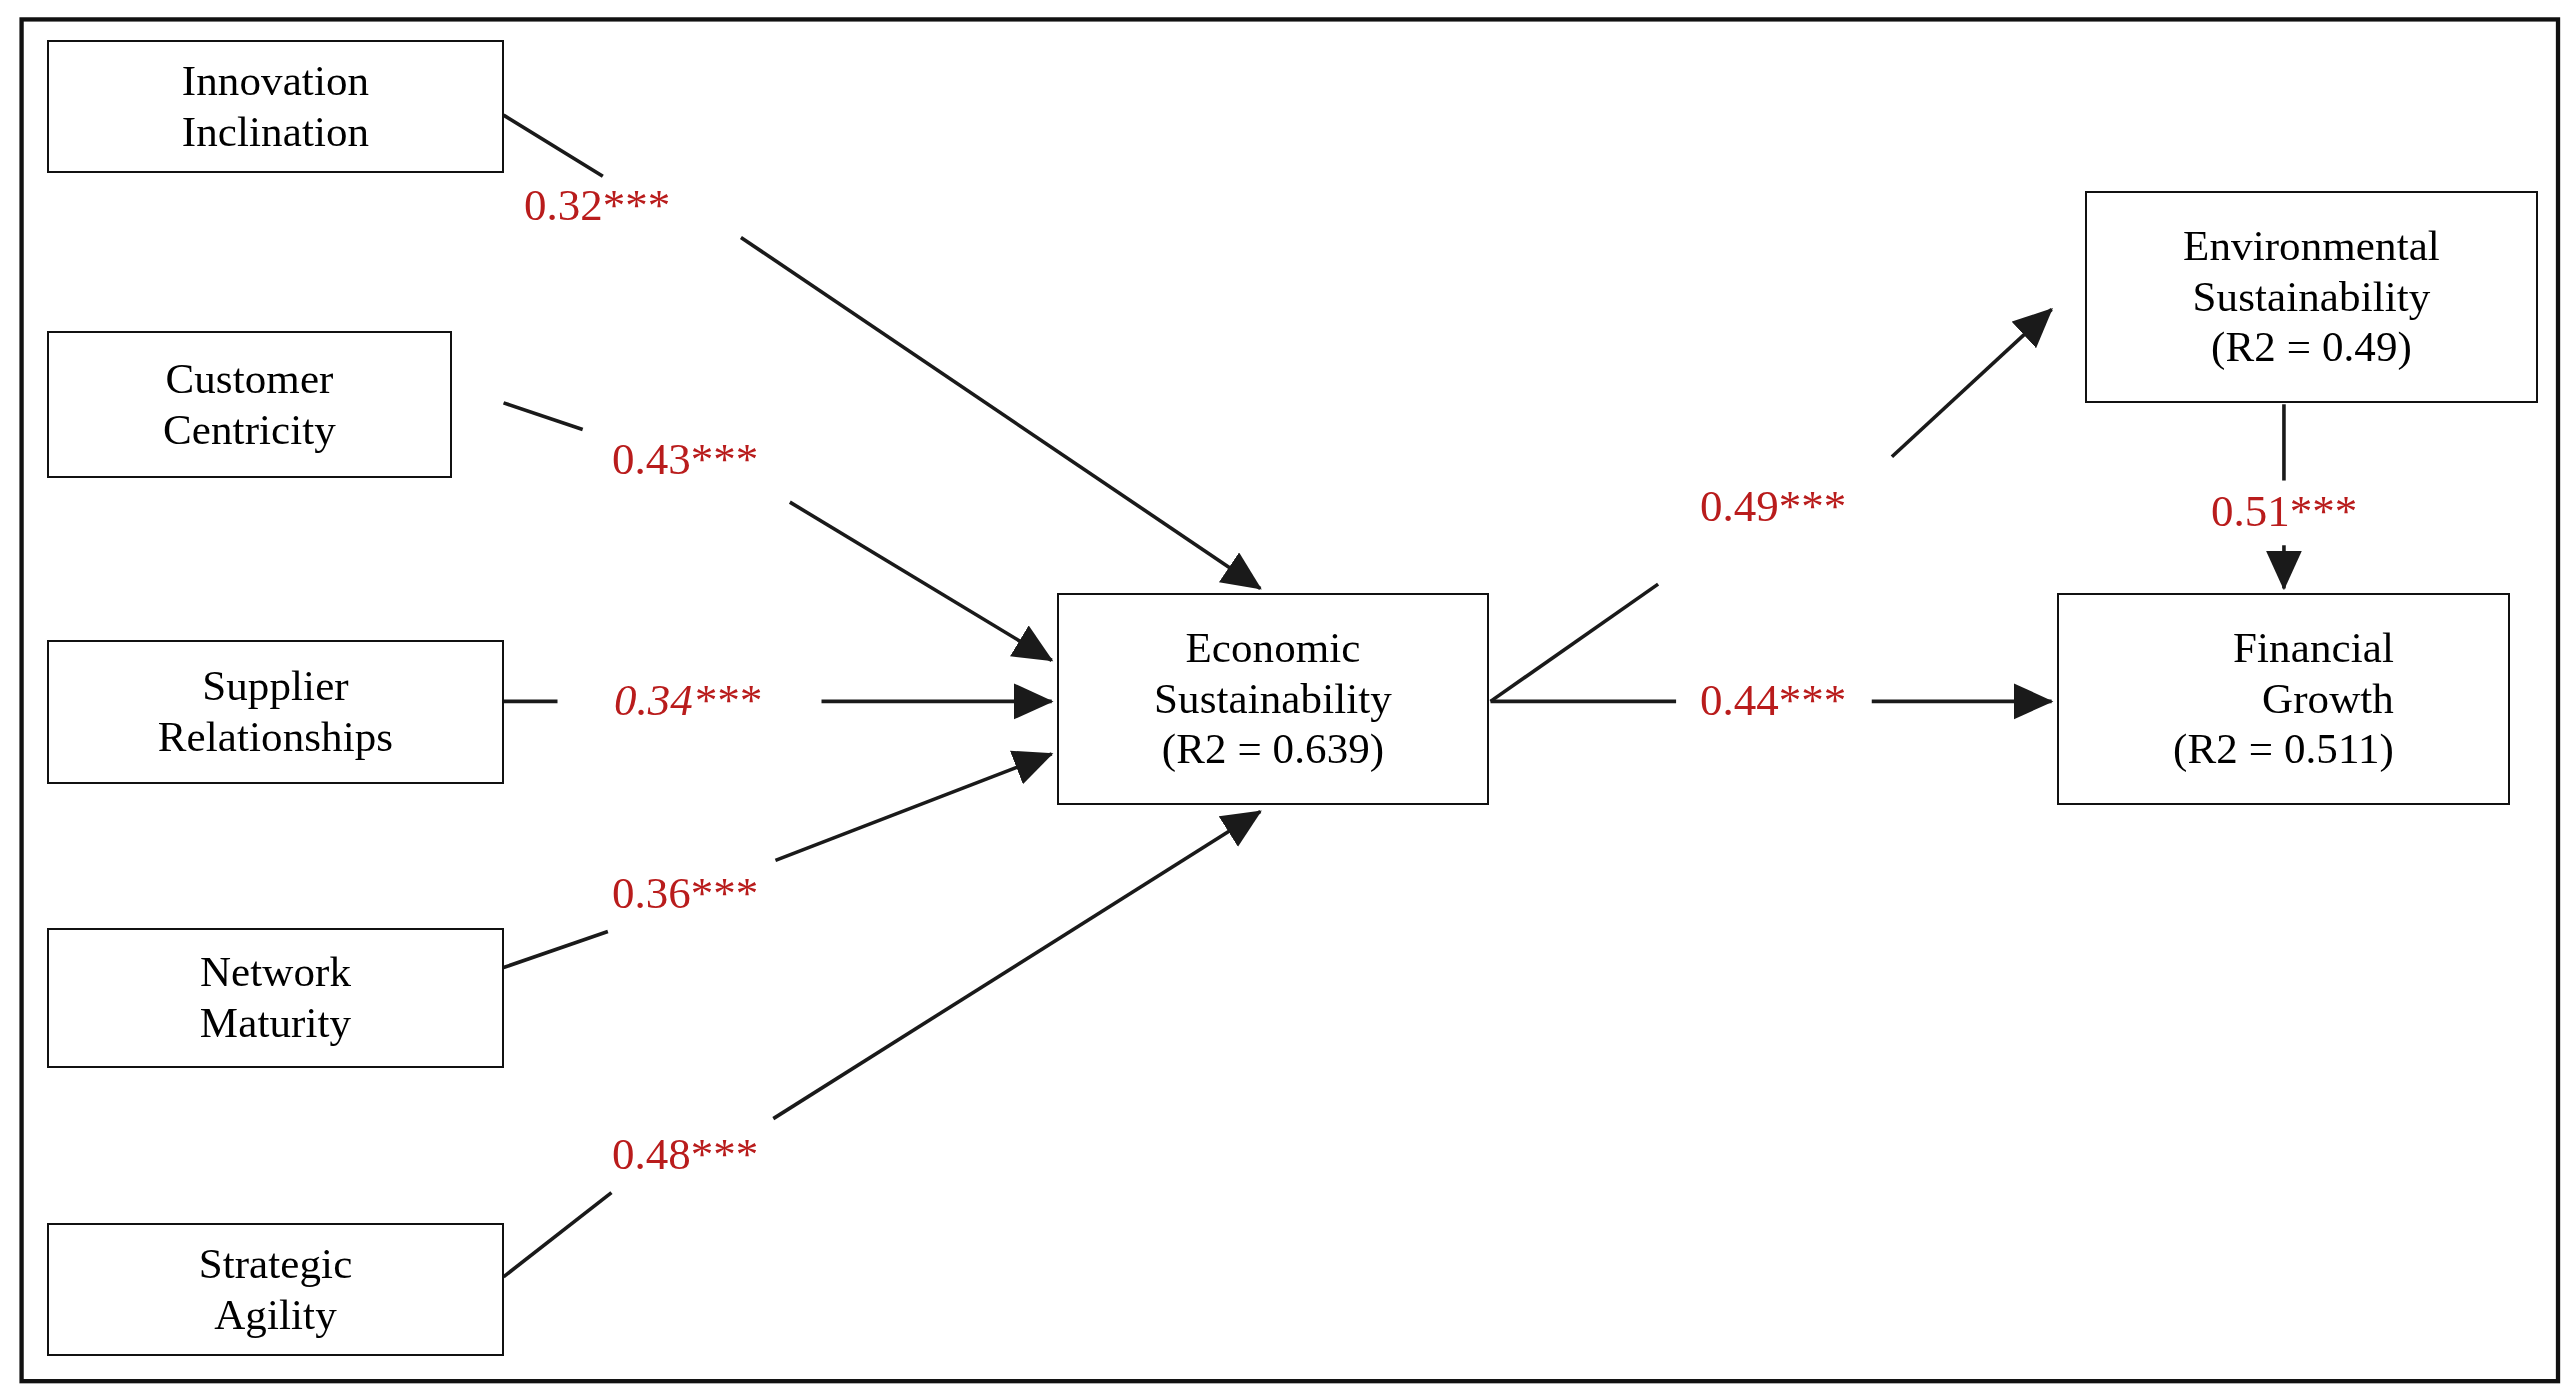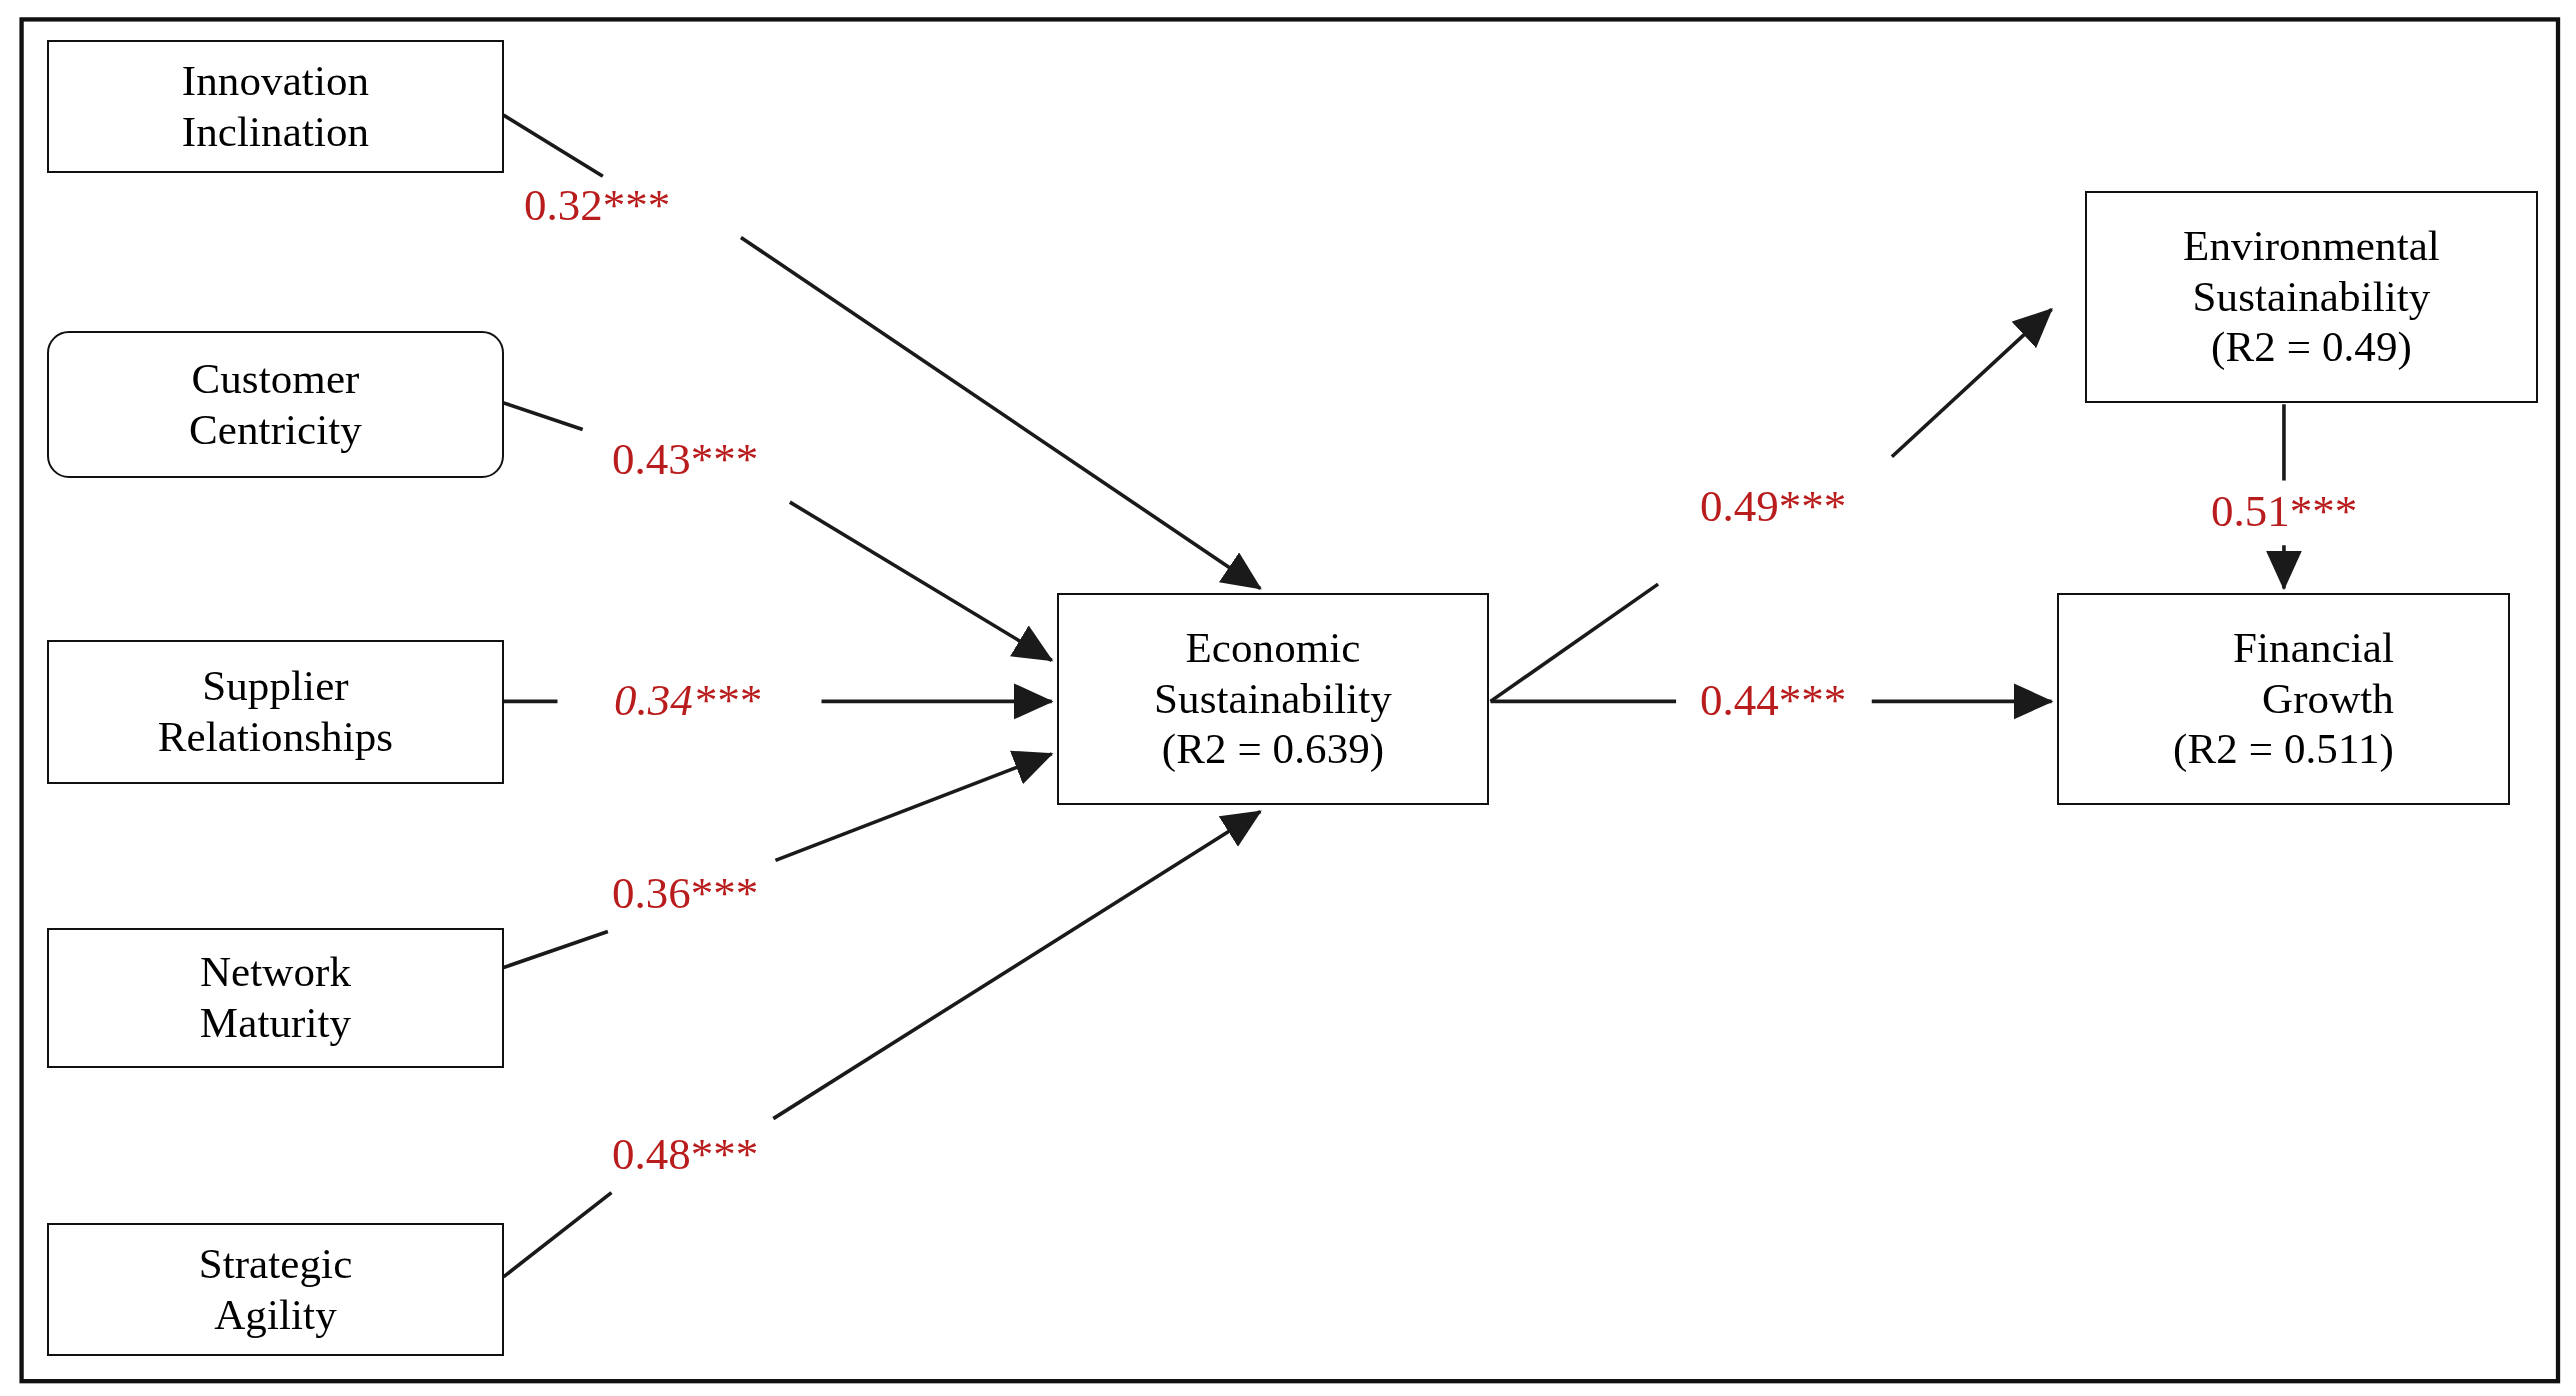--- a/index.html
+++ b/index.html
@@ -56,21 +56,21 @@
 
     <line x1="3175" y1="562" x2="3175" y2="668" stroke="#1a1a1a" stroke-width="5"></line>
     <line x1="3175" y1="758" x2="3175" y2="818" stroke="#1a1a1a" stroke-width="5" marker-end="url(#ah)"></line>
   </svg>
 
   <div class="node-box" style="left:47px;top:40px;width:457px;height:133px;">
     <span class="node-label">Innovation
 Inclination</span>
   </div>
 
-  <div class="node-box" style="left:47px;top:331px;width:457px;height:147px;border-radius:22px;">
+  <div class="node-box" style="left:47px;top:331px;width:405px;height:147px;">
     <span class="node-label">Customer
 Centricity</span>
   </div>
 
   <div class="node-box" style="left:47px;top:640px;width:457px;height:144px;">
     <span class="node-label">Supplier
 Relationships</span>
   </div>
 
   <div class="node-box" style="left:47px;top:928px;width:457px;height:140px;">

